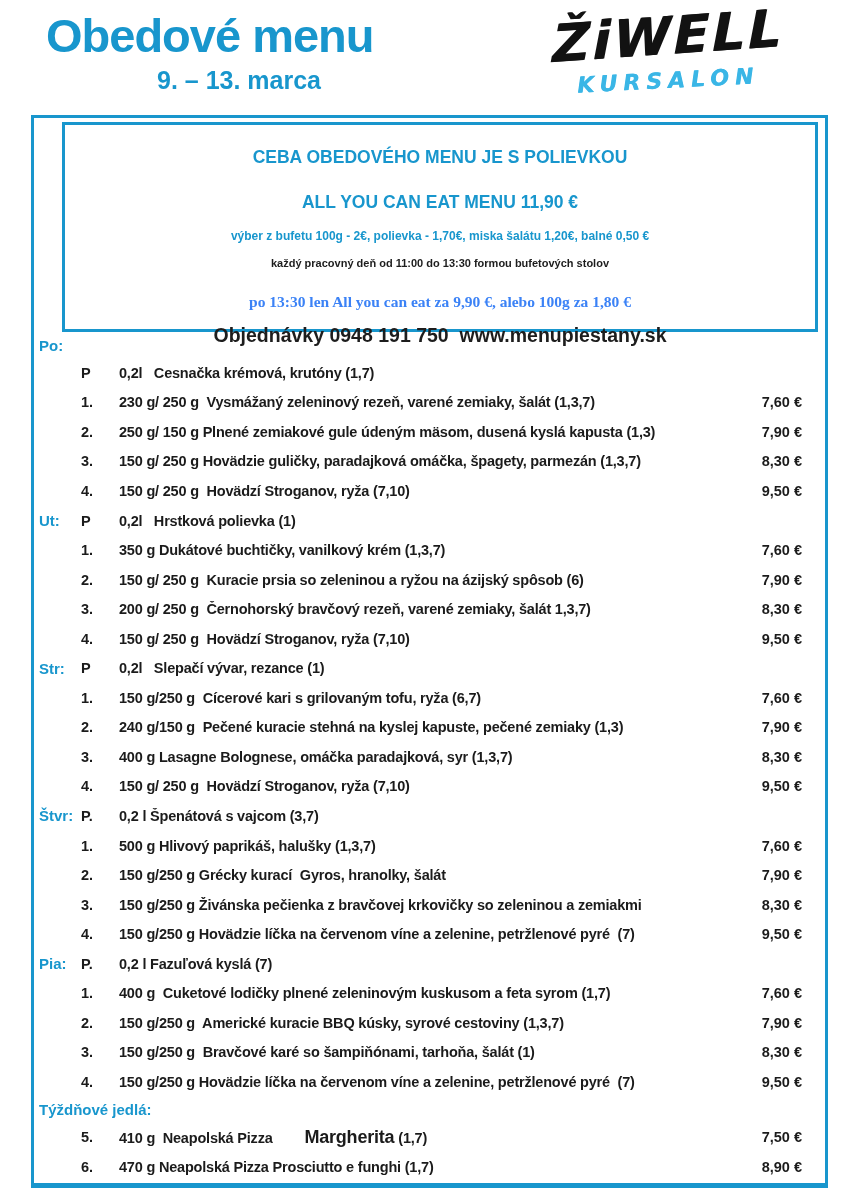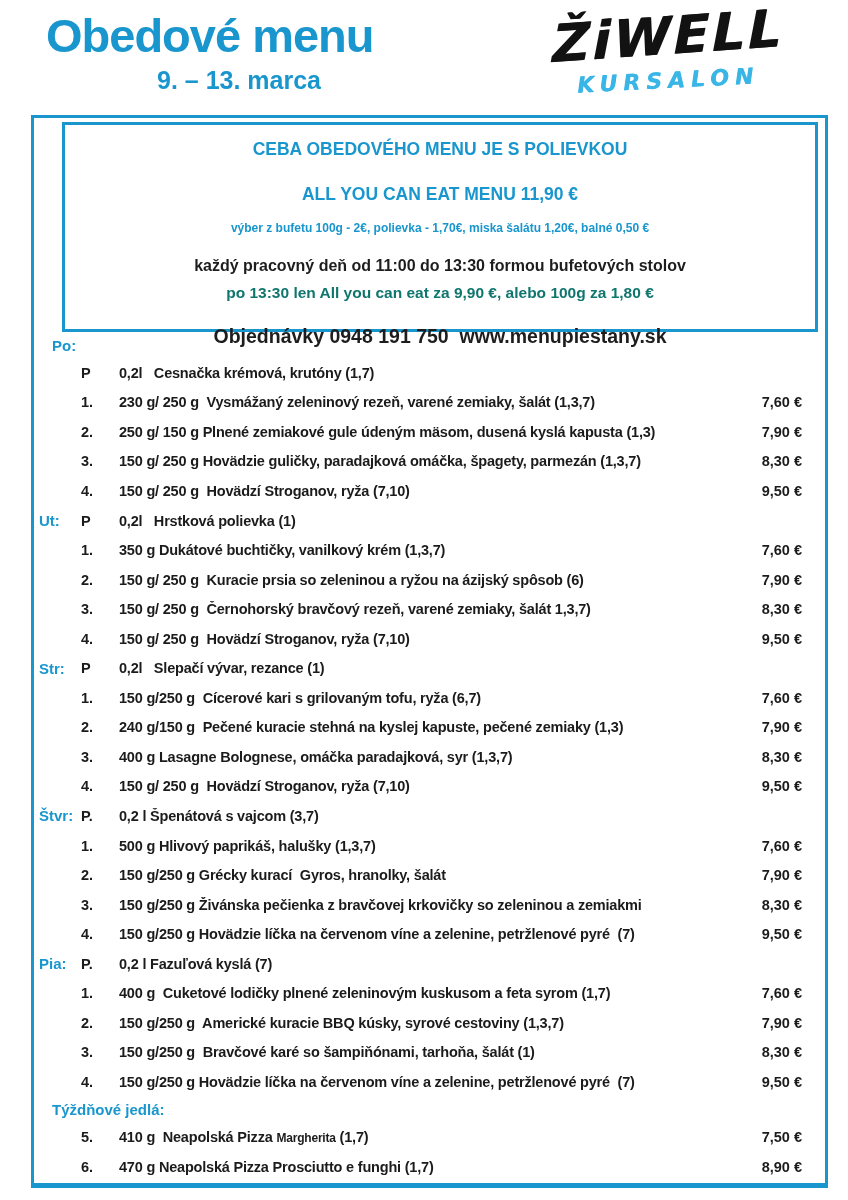--- a/index.html
+++ b/index.html
@@ -28,38 +28,38 @@
   }
   .outer-box {
     position:absolute; left:31px; top:115px; width:791px; height:1065px;
     border:3px solid #1896cd; border-bottom-width:5px;
   }
   .info-box {
     margin-left:28px; margin-top:4px; width:750px; height:204px;
     border:3px solid #1896cd; text-align:center; box-sizing:content-box;
   }
   .info-box div { white-space:pre; font-weight:bold; }
-  .il1 { margin-top:14px; font-size:17.5px; color:#1896cd; }
+  .il1 { margin-top:22px; font-size:17.5px; color:#1896cd; }
   .il2 { margin-top:24px; font-size:17.5px; color:#1896cd; }
   .il3 { margin-top:16px; font-size:12px; color:#1896cd; }
-  .il4 { margin-top:22px; font-size:16px; color:#1d1d1d; }
-  .il5 { margin-top:9px;  font-size:15.5px; color:#0f766e; }
-  .il6 { margin-top:23px; font-size:19.5px; color:#1d1d1d; }
+  .il4 { margin-top:14px; font-size:11px; color:#1d1d1d; }
+  .il5 { margin-top:24px;  font-size:15.5px; color:#3b82f6;font-family:Liberation Serif, serif; }
+  .il6 { margin-top:13px; font-size:19.5px; color:#1d1d1d; }
   .section-label-row {
-    height:26px; padding-left:18px; display:flex; align-items:center;
+    height:26px; padding-left:5px; display:flex; align-items:center;
   }
   .day-label, .day-cell { color:#1896cd; font-weight:bold; font-size:15px; }
   .menu-row {
     display:grid; grid-template-columns:42px 38px 1fr 95px;
     height:29.55px; align-items:center;
     padding-left:5px; padding-right:23px;
     font-weight:bold; font-size:14.5px; color:#1b1b1b;
   }
   .row-desc { white-space:pre; overflow:hidden; letter-spacing:-0.2px; }
-  .t-small { font-size:12px; }
+  .t-small { font-size:18px;margin-left:28px; }
   .row-price { text-align:right; white-space:pre; }
 </style>
 </head>
 <body>
 
 <div class="page-title">Obedové menu</div>
 <div class="page-subtitle">9. – 13. marca</div>
 
 <div class="logo">
   <span class="brand">ŽiWELL</span>
@@ -123,21 +123,21 @@
       </div>
       <div class="menu-row">
         <span class="day-cell"></span>
         <span>2.</span>
         <span class="row-desc"><span>150 g/ 250 g  Kuracie prsia so zeleninou a ryžou na ázijský spôsob (6)</span></span>
         <span class="row-price">7,90 €</span>
       </div>
       <div class="menu-row">
         <span class="day-cell"></span>
         <span>3.</span>
-        <span class="row-desc"><span>150 g/ 250 g  Černohorský bravčový rezeň, varené zemiaky, šalát 1,3,7)</span></span>
+        <span class="row-desc"><span>200 g/ 250 g  Černohorský bravčový rezeň, varené zemiaky, šalát 1,3,7)</span></span>
         <span class="row-price">8,30 €</span>
       </div>
       <div class="menu-row">
         <span class="day-cell"></span>
         <span>4.</span>
         <span class="row-desc"><span>150 g/ 250 g  Hovädzí Stroganov, ryža (7,10)</span></span>
         <span class="row-price">9,50 €</span>
       </div>
       <div class="menu-row">
         <span class="day-cell">Str:</span>

